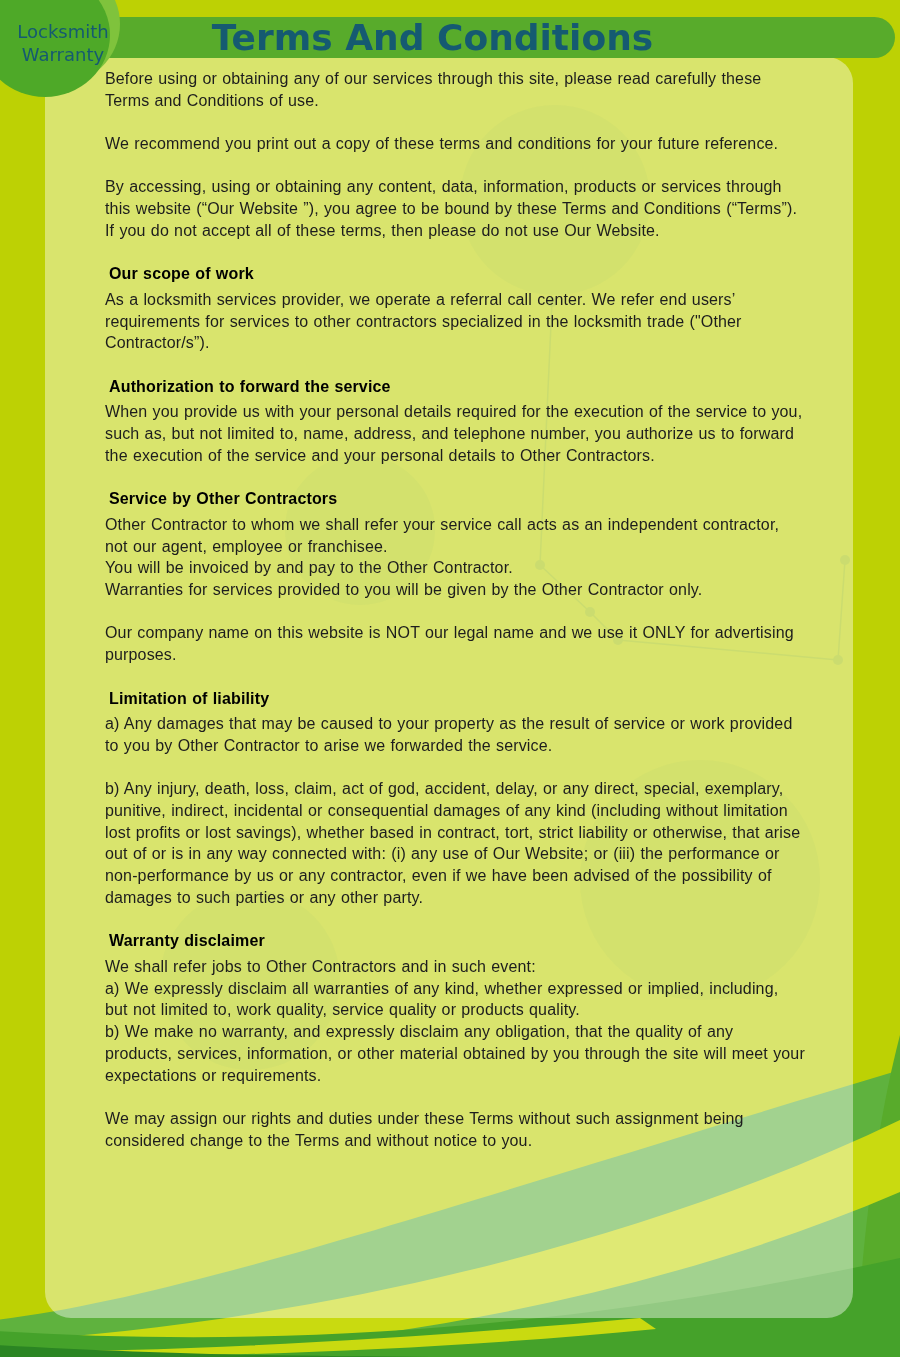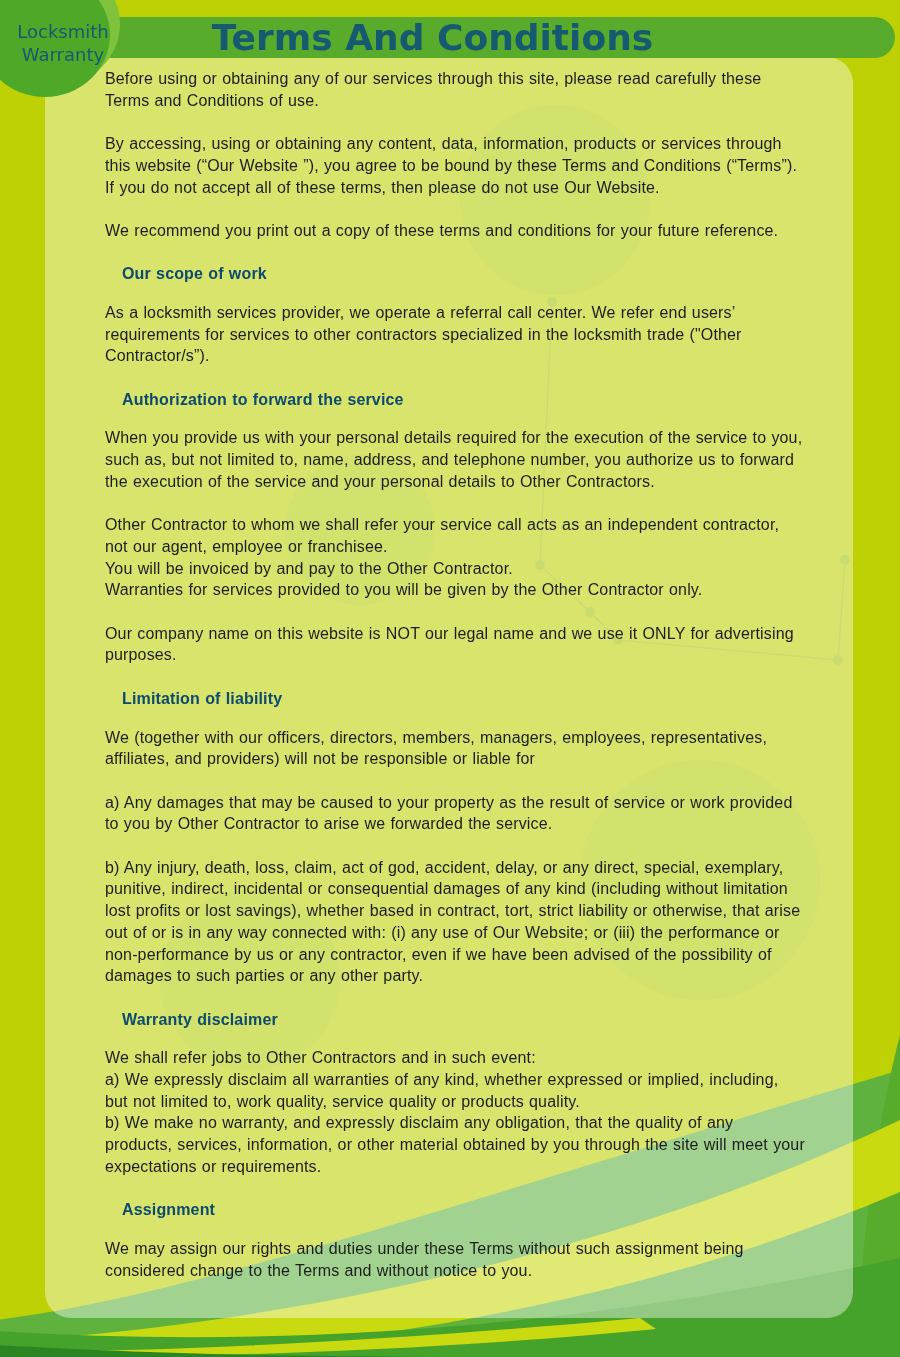--- a/index.html
+++ b/index.html
@@ -14,21 +14,21 @@
     position:absolute;left:45px;top:57px;width:808px;height:1261px;
     background:rgba(255,255,255,0.42);
     border-radius:26px;z-index:1;box-sizing:border-box;
   }
   .content{
     padding:11px 48px 0 60px;
     color:#1d1d1d;font-size:16px;line-height:21.7px;
     letter-spacing:0.15px;word-spacing:0.6px;
   }
   .content p{margin:0 0 21.7px 0;white-space:pre-line;}
-  .content h2{margin:17px;font-size:16px;line-height:21.7px;font-weight:bold;color:#0c4a6e;}
+  .content h2{margin:4px;font-size:16px;line-height:21.7px;font-weight:bold;color:#000000;}
   
   .banner{
     position:absolute;left:0;top:17px;width:895px;height:41px;
     background:#58ab2b;border-radius:0 21px 21px 0;z-index:2;
     display:flex;align-items:center;justify-content:center;
     padding-right:30px;box-sizing:border-box;
   }
   .banner-title{
     margin:12px;font-family:"DejaVu Sans",sans-serif;font-weight:bold;
     font-size:36px;line-height:41px;color:#155a71;letter-spacing:0px;
@@ -80,39 +80,38 @@
   <path d="M-20,1330 C250,1348 550,1335 900,1258 L900,1357 L-20,1357 Z" fill="#45a22a"></path>
 
   <path d="M-20,1352 C180,1352 400,1340 640,1318 L656,1329 C420,1352 200,1357 40,1357 L-20,1357 Z" fill="#c9da10"></path>
 
   <path d="M-20,1344 C150,1354 280,1356 430,1357 L-20,1357 Z" fill="#2b8523"></path>
 </svg>
 
 <div class="panel">
   <div class="content">
       <p>Before using or obtaining any of our services through this site, please read carefully these Terms and Conditions of use.</p>
+      <p>We recommend you print out a copy of these terms and conditions for your future reference.</p>
       <p>By accessing, using or obtaining any content, data, information, products or services through this website (“Our Website ”), you agree to be bound by these Terms and Conditions (“Terms”). If you do not accept all of these terms, then please do not use Our Website.</p>
-      <p>We recommend you print out a copy of these terms and conditions for your future reference.</p>
       <h2>Our scope of work</h2>
       <p>As a locksmith services provider, we operate a referral call center. We refer end users’ requirements for services to other contractors specialized in the locksmith trade ("Other Contractor/s”).</p>
       <h2>Authorization to forward the service</h2>
       <p>When you provide us with your personal details required for the execution of the service to you, such as, but not limited to, name, address, and telephone number, you authorize us to forward the execution of the service and your personal details to Other Contractors.</p>
+      <h2>Service by Other Contractors</h2>
       <p>Other Contractor to whom we shall refer your service call acts as an independent contractor, not our agent, employee or franchisee.
 You will be invoiced by and pay to the Other Contractor.
 Warranties for services provided to you will be given by the Other Contractor only.</p>
       <p>Our company name on this website is NOT our legal name and we use it ONLY for advertising purposes.</p>
       <h2>Limitation of liability</h2>
-      <p>We (together with our officers, directors, members, managers, employees, representatives, affiliates, and providers) will not be responsible or liable for</p>
       <p>a) Any damages that may be caused to your property as the result of service or work provided to you by Other Contractor to arise we forwarded the service.</p>
       <p>b) Any injury, death, loss, claim, act of god, accident, delay, or any direct, special, exemplary, punitive, indirect, incidental or consequential damages of any kind (including without limitation lost profits or lost savings), whether based in contract, tort, strict liability or otherwise, that arise out of or is in any way connected with: (i) any use of Our Website; or (iii) the performance or non-performance by us or any contractor, even if we have been advised of the possibility of damages to such parties or any other party.</p>
       <h2>Warranty disclaimer</h2>
       <p>We shall refer jobs to Other Contractors and in such event:
 a) We expressly disclaim all warranties of any kind, whether expressed or implied, including, but not limited to, work quality, service quality or products quality.
 b) We make no warranty, and expressly disclaim any obligation, that the quality of any products, services, information, or other material obtained by you through the site will meet your expectations or requirements.</p>
-      <h2>Assignment</h2>
       <p>We may assign our rights and duties under these Terms without such assignment being considered change to the Terms and without notice to you.</p>
     </div>
 </div>
 
 <div class="banner">
   <h1 class="banner-title">Terms And Conditions</h1>
 </div>
 
 <div class="logo-circle-light"></div>
 <div class="logo-circle"></div>

